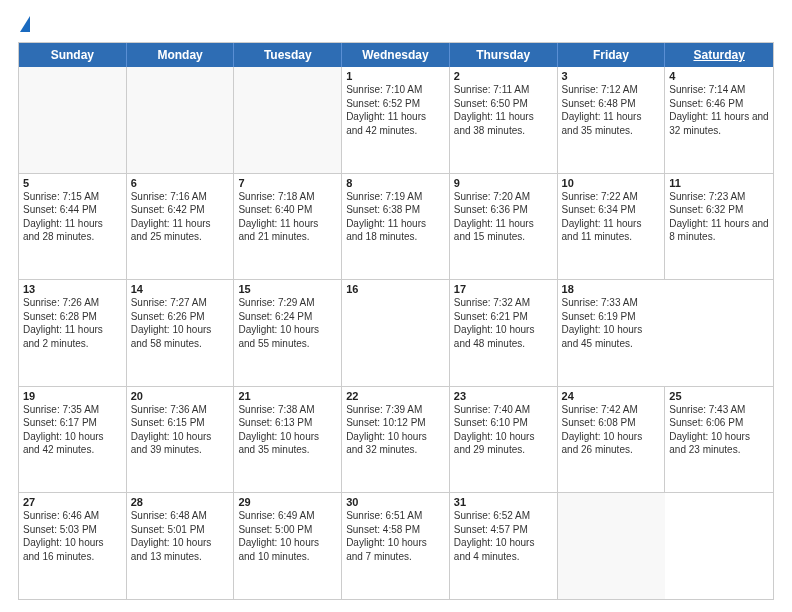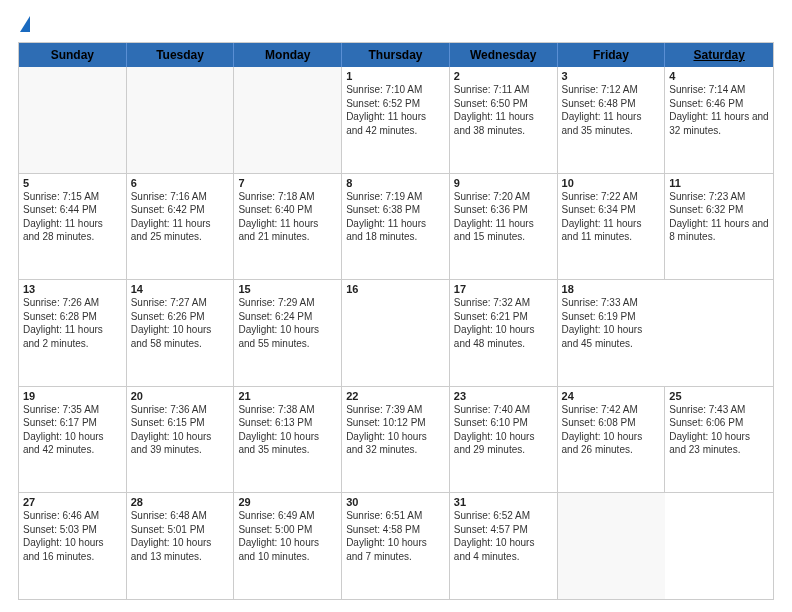--- a/index.html
+++ b/index.html
@@ -69,21 +69,21 @@
       display: flex;
       flex-direction: column;
       border: 1px solid #ccc;
     }
     .cal-header-row {
       display: grid;
       grid-template-columns: repeat(7, 1fr);
       background: #2e6db4;
     }
     .cal-header-cell {
-      color: #000000;
+      color: #ffffff;
       font-size: 12px;
       font-weight: bold;
       text-align: center;
       padding: 5px 2px;
       border-right: 1px solid #5a8fd4;
     }
     .cal-header-cell:last-child { border-right: none; text-decoration: underline; }
     .cal-body {
       flex: 1;
       display: flex;
@@ -133,24 +133,24 @@
     </div>
     <div class="title-block">
       <div class="title-month"></div>
       <div class="title-location"></div>
     </div>
   </div>
 
   <div class="calendar">
     <div class="cal-header-row">
     <div class="cal-header-cell">Sunday</div>
+        <div class="cal-header-cell">Monday</div>
         <div class="cal-header-cell">Tuesday</div>
-        <div class="cal-header-cell">Monday</div>
+        <div class="cal-header-cell">Wednesday</div>
         <div class="cal-header-cell">Thursday</div>
-        <div class="cal-header-cell">Wednesday</div>
         <div class="cal-header-cell">Friday</div>
         <div class="cal-header-cell">Saturday</div>
       </div>
     <div class="cal-body">
     <div class="cal-row">
           <div class="cal-cell empty"></div>
           <div class="cal-cell empty"></div>
           <div class="cal-cell empty"></div>
           <div class="cal-cell">
             <div class="day-num">1</div>

